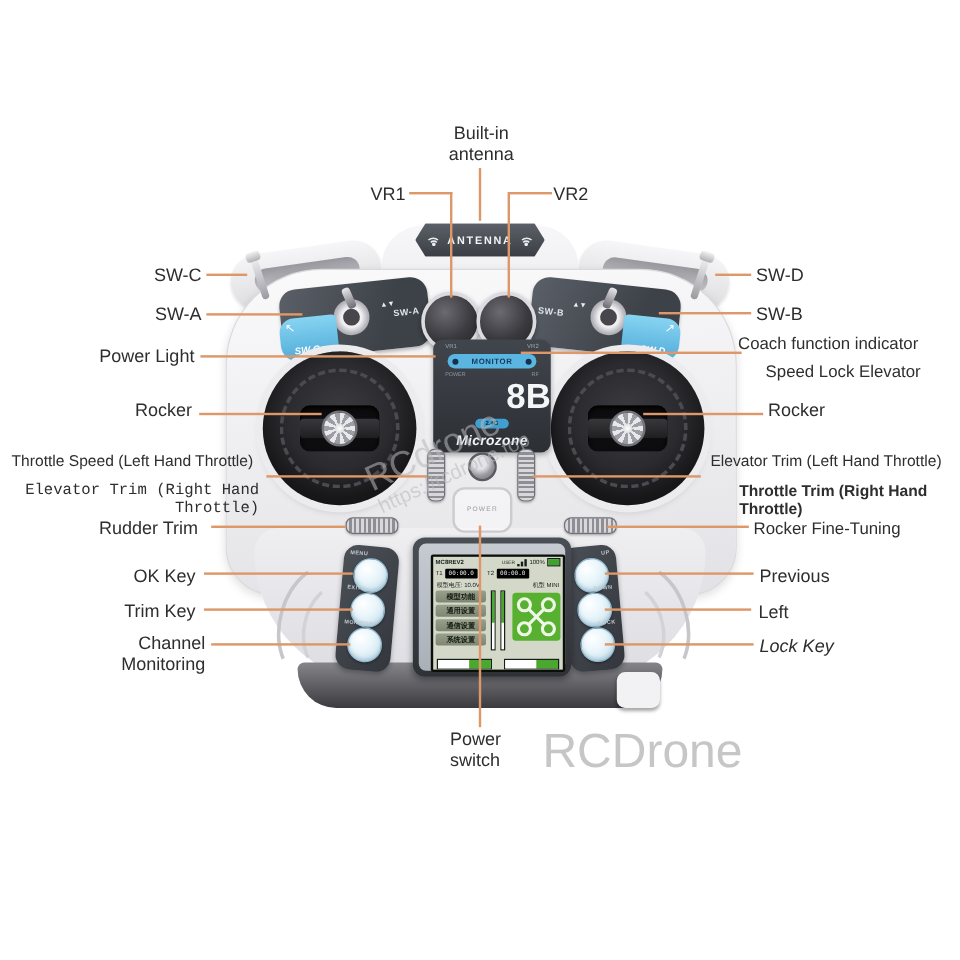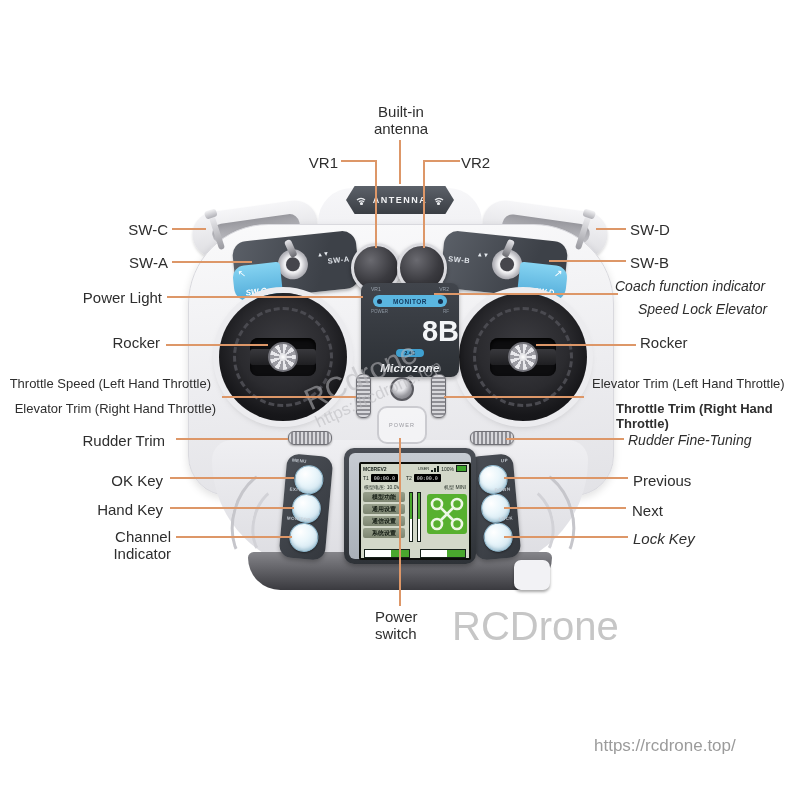--- a/index.html
+++ b/index.html
@@ -3,21 +3,21 @@
 <meta charset="utf-8">
 <style>
   html,body{margin:0;padding:0;background:#fff;}
   .canvas{position:relative;width:800px;height:800px;background:#ffffff;overflow:hidden;
           font-family:"Liberation Sans",sans-serif;}
   
   .lbl{position:absolute;font-size:15px;color:#2e2e2e;line-height:1.15;z-index:45;}
   .lbl.r{text-align:right;}
   .lbl.c{text-align:center;}
   .lbl.sm{font-size:13px;}
-  .lbl.md{font-size:14px;font-style:italic;}
+  .lbl.md{font-size:14px;}
   .line{position:absolute;background:#dd9768;z-index:40;}
   .line.h{height:2px;}
   .line.v{width:2px;}
   
   .hump{position:absolute;left:318px;top:188px;width:164px;height:70px;border-radius:34px 34px 0 0;
         background:linear-gradient(#f7f7f9,#ececf0);z-index:2;}
   .handle{position:absolute;width:126px;height:46px;border-radius:23px;
           background:linear-gradient(#f6f6f8,#dcdce0);box-shadow:0 2px 3px rgba(0,0,0,.15);z-index:1;}
   .handle .hole{position:absolute;left:20px;top:13px;width:88px;height:20px;border-radius:10px;
           background:linear-gradient(#97979d,#c8c8cd);}
@@ -366,38 +366,37 @@
   <div class="line v" style="left:399px;top:438px;height:168px;"></div>
 
   <div class="lbl c" style="left:365px;top:103px;width:72px;">Built-in antenna</div>
   <div class="lbl r" style="left:300px;top:154px;width:38px;">VR1</div>
   <div class="lbl" style="left:461px;top:154px;">VR2</div>
   <div class="lbl r" style="left:88px;top:221px;width:80px;">SW-C</div>
   <div class="lbl r" style="left:88px;top:254px;width:80px;">SW-A</div>
   <div class="lbl r" style="left:62px;top:289px;width:100px;">Power Light</div>
   <div class="lbl r" style="left:80px;top:334px;width:80px;">Rocker</div>
   <div class="lbl r sm" style="left:6px;top:377px;width:205px;">Throttle Speed (Left Hand Throttle)</div>
-  <div class="lbl r sm" style="left:4px;top:402px;width:212px;">Elevator Trim (Right Hand Throttle)</div>
+  <div class="lbl r sm" style="left:4px;top:402px;width:212px;font-family:Liberation Mono, monospace;">Elevator Trim (Right Hand Throttle)</div>
   <div class="lbl r" style="left:75px;top:432px;width:90px;">Rudder Trim</div>
   <div class="lbl r" style="left:90px;top:472px;width:73px;">OK Key</div>
-  <div class="lbl r" style="left:88px;top:501px;width:75px;">Hand Key</div>
-  <div class="lbl r" style="left:85px;top:528px;width:86px;">Channel Indicator</div>
+  <div class="lbl r" style="left:88px;top:501px;width:75px;">Trim Key</div>
+  <div class="lbl r" style="left:85px;top:528px;width:86px;">Channel Monitoring</div>
   <div class="lbl" style="left:630px;top:221px;">SW-D</div>
   <div class="lbl" style="left:630px;top:254px;">SW-B</div>
   <div class="lbl md" style="left:615px;top:278px;width:180px;">Coach function indicator</div>
   <div class="lbl md" style="left:638px;top:301px;width:160px;">Speed Lock Elevator</div>
   <div class="lbl" style="left:640px;top:334px;">Rocker</div>
   <div class="lbl sm" style="left:592px;top:377px;width:206px;">Elevator Trim (Left Hand Throttle)</div>
   <div class="lbl sm" style="left:616px;top:402px;width:210px;font-weight:bold;">Throttle Trim (Right Hand Throttle)</div>
-  <div class="lbl md" style="left:628px;top:432px;width:150px;">Rudder Fine-Tuning</div>
+  <div class="lbl md" style="left:628px;top:432px;width:150px;">Rocker Fine-Tuning</div>
   <div class="lbl" style="left:633px;top:472px;">Previous</div>
-  <div class="lbl" style="left:632px;top:502px;">Next</div>
+  <div class="lbl" style="left:632px;top:502px;">Left</div>
   <div class="lbl" style="left:633px;top:530px;font-style:italic;">Lock Key</div>
   <div class="lbl" style="left:375px;top:608px;width:56px;">Power switch</div>
 
   <div class="wm-diag">
     <div class="w1">RCdrone</div>
     <div class="w2">https://rcdrone.top</div>
   </div>
   <div class="wm-bottom">RCDrone</div>
-  <div class="site-url">https://rcdrone.top/</div>
 
 </div>
 
 </body></html>

